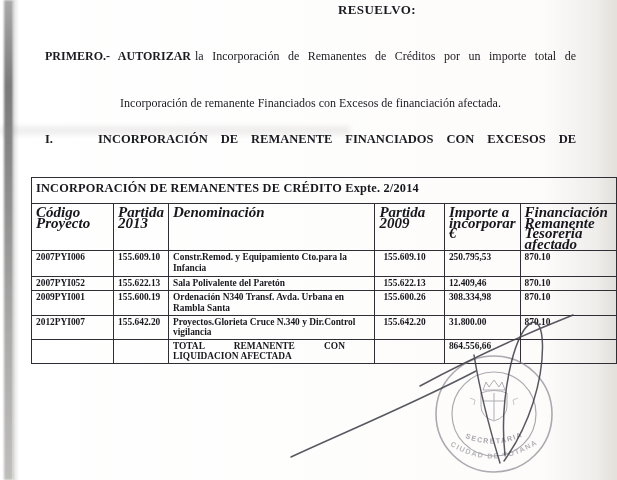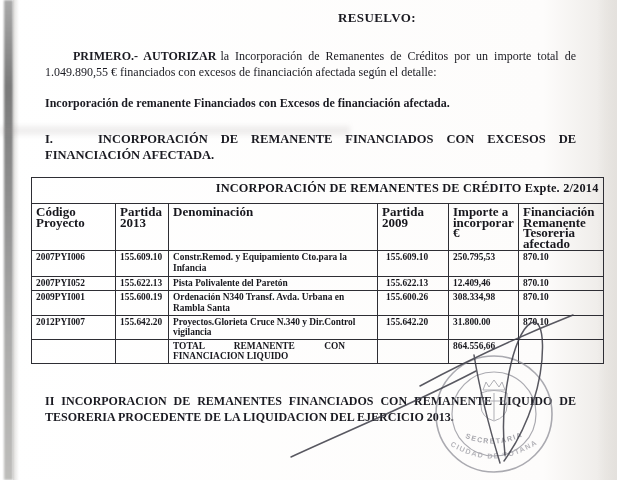--- a/index.html
+++ b/index.html
@@ -25,47 +25,47 @@
   }
   .edge-right{
     position:absolute;right:0;top:0;width:20px;height:480px;
     background:linear-gradient(to left,#e4e1dd,rgba(244,242,240,0));
   }
   .streak{
     position:absolute;left:0;top:126px;width:350px;height:9px;
     background:rgba(150,145,140,.14);filter:blur(2.5px);
   }
   .h-resuelvo{
-    position:absolute;left:338px;top:10px;
+    position:absolute;left:338px;top:2px;
     font-size:13px;font-weight:bold;letter-spacing:.4px;
   }
   .para{position:absolute;left:45px;top:49px;width:531px;font-size:12px;line-height:15.5px;}
   .jline{text-align:justify;text-align-last:justify;}
-  .para b{margin-right:4px;margin-left:28px;}
-  .subtitle{position:absolute;left:45px;top:96px;width:531px;font-size:12px;font-weight:bold;}
+  .para b{margin-right:4px;}
+  .subtitle{position:absolute;left:45px;top:96px;width:531px;font-size:12px;font-weight:normal;text-align:center;}
   .sec1{position:absolute;left:45px;top:131px;width:531px;font-size:12.5px;font-weight:bold;line-height:16px;}
   .sec1 .num{position:absolute;left:0;top:0;}
   .sec1 .l1{margin-left:53px;}
   .sec2{position:absolute;left:45px;top:393px;width:531px;font-size:12px;font-weight:bold;line-height:16px;}
 
   table.remtable{
     position:absolute;left:31px;top:177px;
     border-collapse:collapse;table-layout:fixed;
     font-size:9.4px;line-height:10.6px;color:#17171d;
   }
   table.remtable td,table.remtable th{
     border:1px solid #2e2e34;
     padding:1px 4px;vertical-align:top;overflow:hidden;
     font-weight:bold;text-align:left;
   }
   table.remtable .title-cell{
-    border-bottom:1px solid #2e2e34;text-align:right;
+    border-bottom:1px solid #2e2e34;text-align:left;
     font-size:12.3px;font-weight:bold;padding-top:5px;letter-spacing:.2px;
   }
-  table.remtable th{font-weight:bold;font-size:13px;padding-top:3px;}
+  table.remtable th{font-weight:bold;font-size:15px;padding-top:3px;font-style:italic;}
   .c{text-align:center;margin-top:15px;}
   .r{text-align:right;}
   .vb{vertical-align:bottom;}
   .pr{padding-right:11px !important;}
   .pr2{padding-right:8px !important;}
   .totlbl{font-weight:bold;}
   .totlbl .tj{width:172px;text-align:justify;text-align-last:justify;}
   .overlay{position:absolute;left:0;top:0;pointer-events:none;}
 </style>
 </head>
@@ -74,29 +74,27 @@
 <div class="page">
   <div class="edge-left"></div>
   <div class="edge-left2"></div>
   <div class="edge-right"></div>
   <div class="streak"></div>
 
   <div class="h-resuelvo">RESUELVO:</div>
 
   <div class="para">
     <div class="jline"><b>PRIMERO.- AUTORIZAR</b><span>la Incorporación de Remanentes de Créditos por un importe total de</span></div>
-    <div>1.049.890,55 € financiados con excesos de financiación afectada según el detalle:</div>
   </div>
 
   <div class="subtitle">Incorporación de remanente Financiados con Excesos de financiación afectada.</div>
 
   <div class="sec1">
     <span class="num">I.</span>
     <div class="l1 jline">INCORPORACIÓN DE REMANENTE FINANCIADOS CON EXCESOS DE</div>
-    <div>FINANCIACIÓN AFECTADA.</div>
   </div>
 
   <table class="remtable">
     <colgroup>
       <col style="width:84px">
         <col style="width:53px">
         <col style="width:209px">
       <col style="width:71px">
         <col style="width:70px">
         <col style="width:65px">
@@ -117,21 +115,21 @@
       <td>2007PYI006</td>
       <td class="c">155.609.10</td>
       <td>Constr.Remod. y Equipamiento Cto.para la Infancia</td>
       <td style="padding-left:8px">155.609.10</td>
       <td class="r pr">250.795,53</td>
       <td class="r pr2 vb">870.10</td>
     </tr>
     <tr style="height:14px">
       <td>2007PYI052</td>
       <td class="c">155.622.13</td>
-      <td>Pista Polivalente del Paretón</td>
+      <td>Sala Polivalente del Paretón</td>
       <td style="padding-left:8px">155.622.13</td>
       <td class="r pr">12.409,46</td>
       <td class="r pr2">870.10</td>
     </tr>
     <tr style="height:23px">
       <td>2009PYI001</td>
       <td class="c">155.600.19</td>
       <td>Ordenación N340 Transf. Avda. Urbana en Rambla Santa</td>
       <td style="padding-left:8px">155.600.26</td>
       <td class="r pr">308.334,98</td>
@@ -143,33 +141,29 @@
       <td>Proyectos.Glorieta Cruce N.340 y Dir.Control vigilancia</td>
       <td style="padding-left:8px">155.642.20</td>
       <td class="r pr vb">31.800.00</td>
       <td class="r pr2">870.10</td>
     </tr>
     <tr style="height:21px">
       <td></td>
       <td></td>
       <td class="totlbl">
         <div class="tj">TOTAL REMANENTE CON</div>
-        <div>FINANCIACION LIQUIDO</div>
+        <div>LIQUIDACION AFECTADA</div>
       </td>
       <td></td>
       <td class="r pr vb">864.556,66</td>
       <td></td>
     </tr>
   </tbody>
     </table>
 
-  <div class="sec2">
-    <div class="jline">II INCORPORACION DE REMANENTES FINANCIADOS CON REMANENTE LIQUIDO DE</div>
-    <div>TESORERIA PROCEDENTE DE LA LIQUIDACION DEL EJERCICIO 2013.</div>
-  </div>
 
   <svg class="overlay" width="617" height="480" viewBox="0 0 617 480">
     <defs>
       <path id="arcSec" d="M 461,436 Q 494,452 527,434"></path>
       <path id="arcCiu" d="M 451,446 Q 494,472 537,444"></path>
     </defs>
 
     <g stroke="#8b8b94" fill="none" opacity="0.72">
       <circle cx="494" cy="414" r="58" stroke-width="1.6"></circle>
       <circle cx="494" cy="414" r="42" stroke-width="1.2"></circle>

